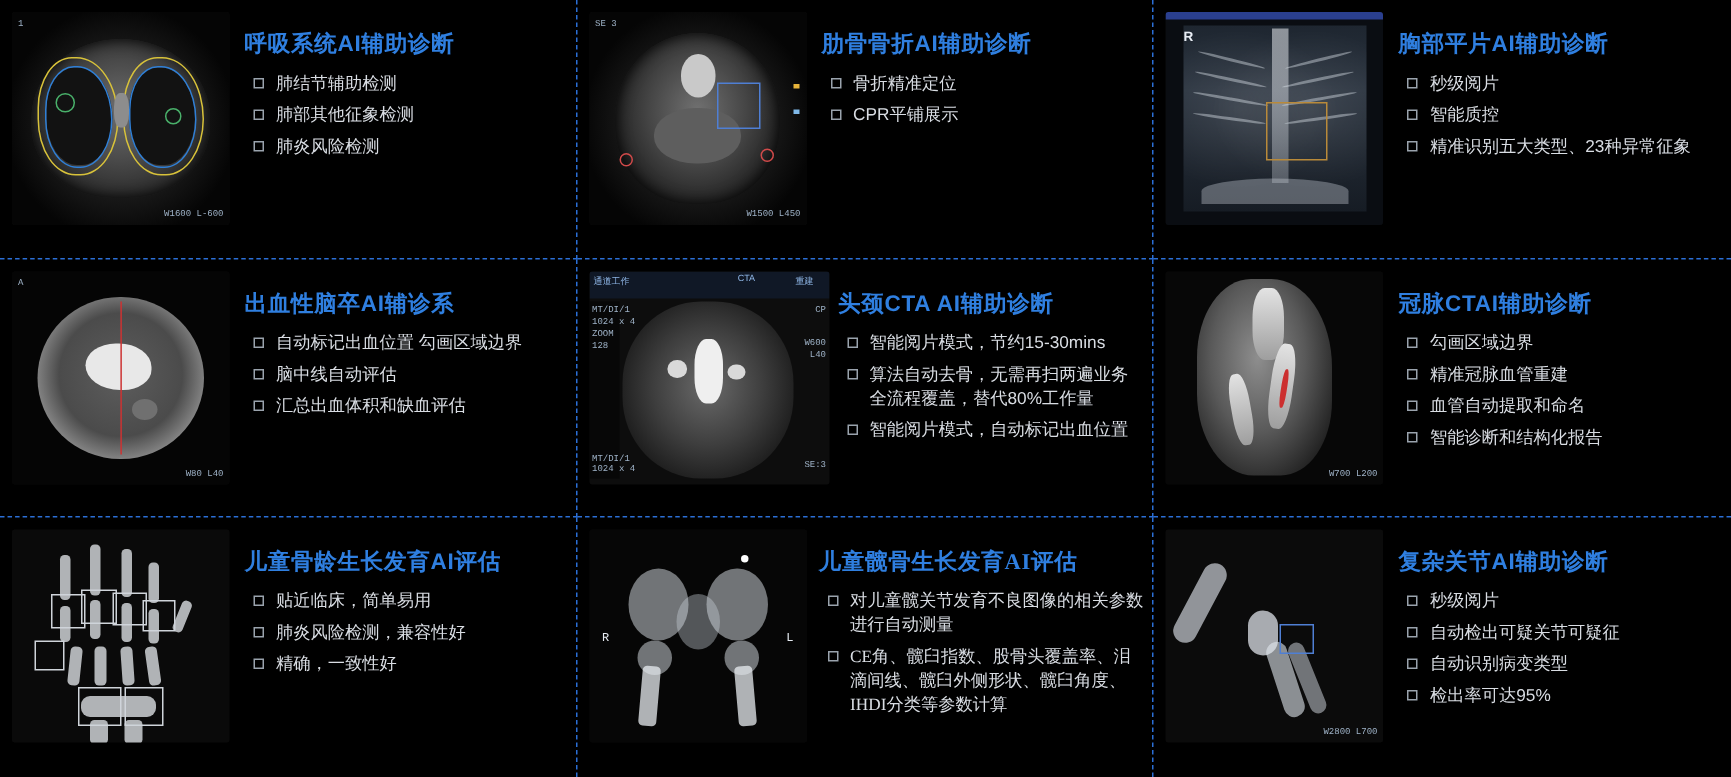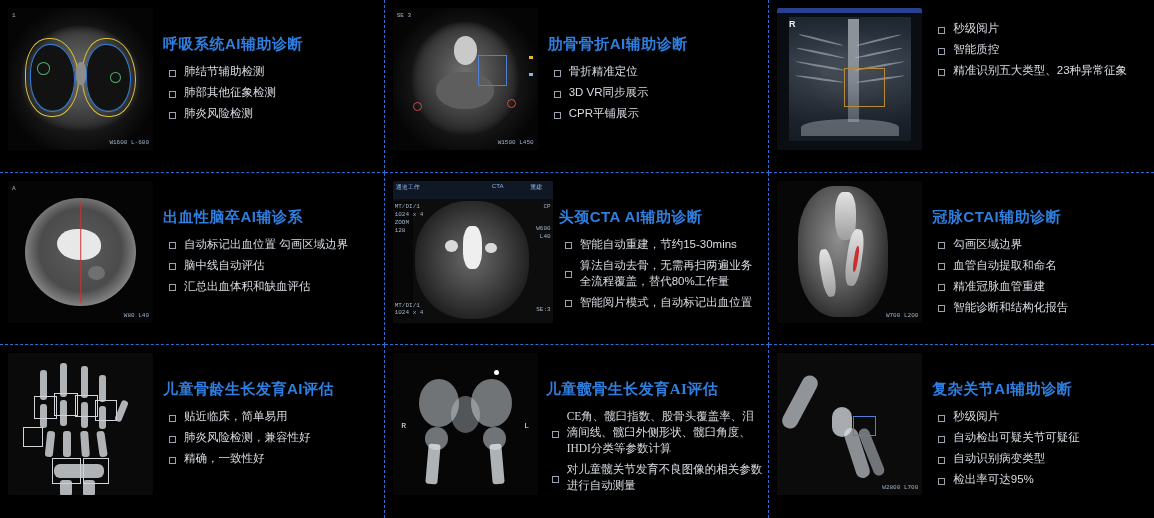--- a/index.html
+++ b/index.html
@@ -46,30 +46,29 @@
     padding-top: 12px;
     min-width: 0;
   }
   .title {
     color: #2f7fe0;
     font-size: 15px;
     font-weight: bold;
     letter-spacing: 0.5px;
     margin-bottom: 9px;
     white-space: nowrap;
-    margin-top: 15px;
   }
   ul.bullets {
     list-style: none;
     margin: 0;
     padding: 0;
   }
   ul.bullets li {
     display: flex;
-    align-items: center;
+    align-items: flex-start;
     color: #d9dde3;
     font-size: 11.5px;
     line-height: 16px;
     margin-bottom: 5px;
   }
   .sq {
     flex: 0 0 7px;
     width: 7px; height: 7px;
     border: 1px solid #9aa3ad;
     margin-top: 4px;
@@ -218,24 +217,20 @@
       <div class="tickbar" style="right:5px;top:46%;width:4px;height:3px;background:#7fb8e8;"></div>
       <div class="smalltxt" style="left:4px;top:4px;">SE 3</div>
       <div class="smalltxt" style="right:4px;bottom:4px;">W1500 L450</div>
     </div>
     <div class="txtcol">
       <div class="title">肋骨骨折AI辅助诊断</div>
       <ul class="bullets">
         <li>
             <span class="sq"></span>
             <span class="btxt">骨折精准定位</span>
-          </li>
-        <li>
-            <span class="sq"></span>
-            <span class="btxt">3D VR同步展示</span>
           </li>
         <li>
             <span class="sq"></span>
             <span class="btxt">CPR平铺展示</span>
           </li>
       </ul>
     </div>
   </div>
 
   <div class="cell col3 row1">
@@ -250,20 +245,21 @@
       <div class="rib" style="left:12%;top:49%;width:34%;transform:rotate(8deg);"></div>
       <div class="rib" style="right:14%;top:22%;width:32%;transform:rotate(-14deg);"></div>
       <div class="rib" style="right:13%;top:31%;width:34%;transform:rotate(-12deg);"></div>
       <div class="rib" style="right:12%;top:40%;width:35%;transform:rotate(-10deg);"></div>
       <div class="rib" style="right:12%;top:49%;width:34%;transform:rotate(-8deg);"></div>
       <div style="position:absolute;left:16%;bottom:10%;width:68%;height:12%;background:rgba(215,222,230,0.35);border-radius:50% 50% 0 0;"></div>
       <div class="roi" style="left:46%;top:42%;width:28%;height:28%;"></div>
       <div style="position:absolute;left:8%;top:8%;color:#e9eef5;font-size:9px;font-weight:bold;">R</div>
     </div>
     <div class="txtcol">
+      <div class="title">胸部平片AI辅助诊断</div>
       <ul class="bullets">
         <li>
             <span class="sq"></span>
             <span class="btxt">秒级阅片</span>
           </li>
         <li>
             <span class="sq"></span>
             <span class="btxt">智能质控</span>
           </li>
         <li>
@@ -324,21 +320,21 @@
       <div class="smalltxt" style="right:2px;top:22px;">CP</div>
       <div class="smalltxt" style="right:2px;top:44px;">W600</div>
       <div class="smalltxt" style="right:2px;top:52px;">L40</div>
       <div class="smalltxt" style="right:2px;bottom:10px;">SE:3</div>
     </div>
     <div class="txtcol" style="padding-left:6px;">
       <div class="title">头颈CTA AI辅助诊断</div>
       <ul class="bullets">
         <li>
             <span class="sq"></span>
-            <span class="btxt">智能自动重建，节约15-30mins</span>
+            <span class="btxt">智能阅片模式，节约15-30mins</span>
           </li>
         <li>
             <span class="sq"></span>
             <span class="btxt">算法自动去骨，无需再扫两遍业务全流程覆盖，替代80%工作量</span>
           </li>
         <li>
             <span class="sq"></span>
             <span class="btxt">智能阅片模式，自动标记出血位置</span>
           </li>
       </ul>
@@ -357,25 +353,25 @@
     </div>
     <div class="txtcol">
       <div class="title">冠脉CTAI辅助诊断</div>
       <ul class="bullets">
         <li>
             <span class="sq"></span>
             <span class="btxt">勾画区域边界</span>
           </li>
         <li>
             <span class="sq"></span>
+            <span class="btxt">精准冠脉血管重建</span>
+          </li>
+        <li>
+            <span class="sq"></span>
             <span class="btxt">血管自动提取和命名</span>
-          </li>
-        <li>
-            <span class="sq"></span>
-            <span class="btxt">精准冠脉血管重建</span>
           </li>
         <li>
             <span class="sq"></span>
             <span class="btxt">智能诊断和结构化报告</span>
           </li>
       </ul>
     </div>
   </div>
 
   <div class="cell col1 row3">
@@ -440,25 +436,25 @@
       <div class="bone" style="right:24%;top:64%;width:12px;height:40px;transform:rotate(-5deg);"></div>
       <div style="position:absolute;left:70%;top:12%;width:5px;height:5px;background:#fff;border-radius:50%;"></div>
       <div class="smalltxt" style="left:6%;top:48%;color:#e6ebf2;font-size:8px;">R</div>
       <div class="smalltxt" style="right:6%;top:48%;color:#e6ebf2;font-size:8px;">L</div>
     </div>
     <div class="txtcol" style="padding-left:8px;font-family:Liberation Serif, serif;">
       <div class="title">儿童髋骨生长发育AI评估</div>
       <ul class="bullets">
         <li>
             <span class="sq"></span>
+            <span class="btxt">对儿童髋关节发育不良图像的相关参数进行自动测量</span>
+          </li>
+        <li>
+            <span class="sq"></span>
             <span class="btxt">CE角、髋臼指数、股骨头覆盖率、泪滴间线、髋臼外侧形状、髋臼角度、IHDI分类等参数计算</span>
-          </li>
-        <li>
-            <span class="sq"></span>
-            <span class="btxt">对儿童髋关节发育不良图像的相关参数进行自动测量</span>
           </li>
       </ul>
     </div>
   </div>
 
   <div class="cell col3 row3">
     <div class="thumb">
       <div class="imgbase elbow-bg"></div>
       <div class="bone" style="left:10%;top:14%;width:16px;height:58px;transform:rotate(28deg);border-radius:8px;background:rgba(228,233,240,0.62);"></div>
       <div class="bone" style="left:38%;top:38%;width:20px;height:30px;border-radius:10px;background:rgba(235,240,246,0.7);"></div>

